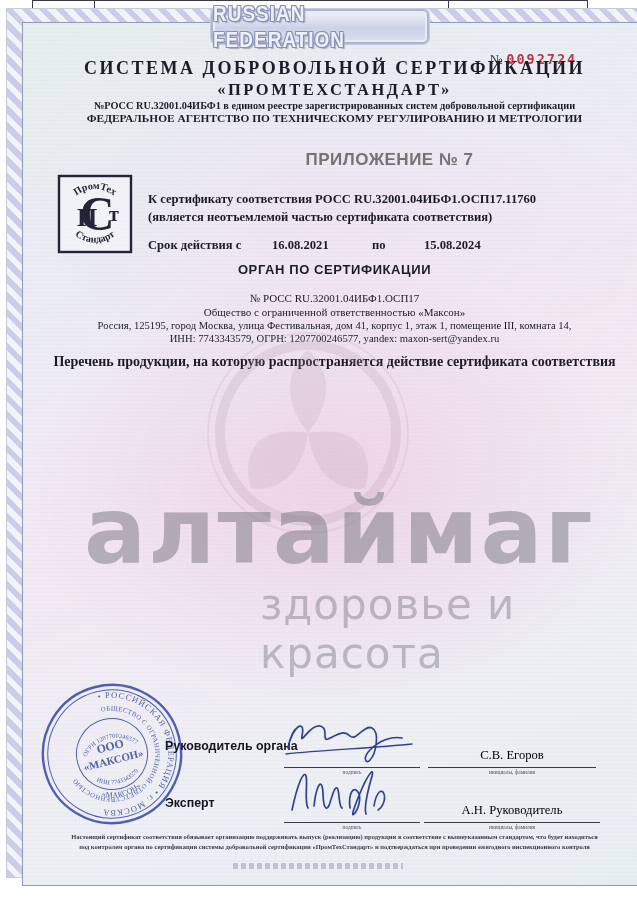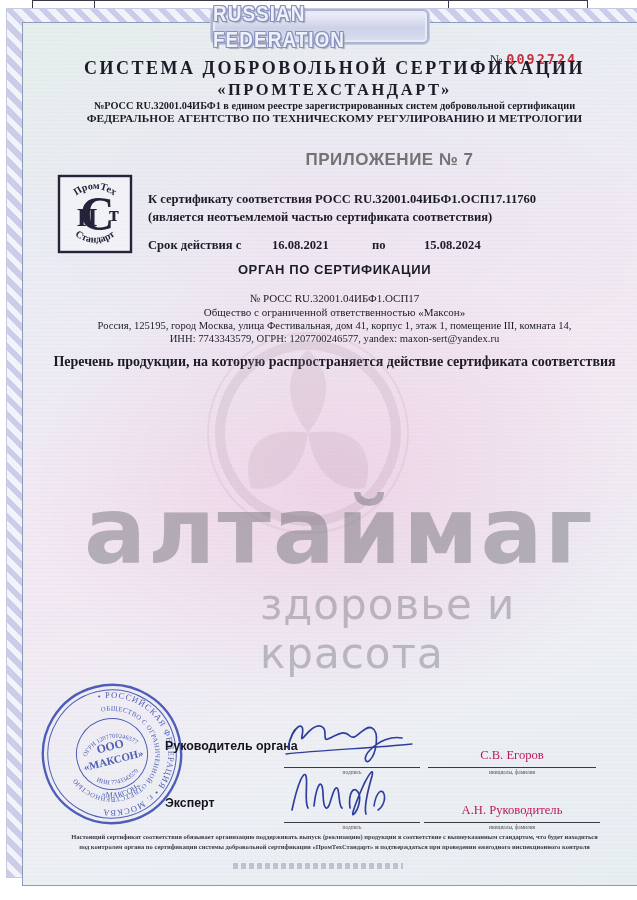--- a/index.html
+++ b/index.html
@@ -76,21 +76,21 @@
   .wm2{left:260px;top:580px;font-family:"DejaVu Sans",sans-serif;font-size:42px;
        color:#85858f;opacity:.5;letter-spacing:1px;z-index:6;pointer-events:none;}
   #flower{left:203px;top:328px;opacity:.8;z-index:1;pointer-events:none;}
 
   
   .sig-label{font-family:"Liberation Sans",sans-serif;font-weight:bold;font-size:12.4px;color:#14141f;margin-left:15px;}
   .lbl-head{left:150px;top:739px;}
   .lbl-expert{left:150px;top:796px;}
   .sig-line{border-top:1.2px solid #3a3a44;height:0;}
   .cap{font-size:5.4px;color:#555;text-align:center;}
-  .name{font-size:12.6px;text-align:center;color:#be185d;}
+  .name{font-size:12.6px;text-align:center;color:#000000;}
 
   #fineprint{left:56px;right:56px;top:832px;text-align:center;font-weight:bold;
      font-size:6.5px;line-height:1.55;color:#3c3c46;}
   #imprint{left:233px;top:863px;width:170px;height:6px;opacity:.45;
      background:repeating-linear-gradient(90deg,#8a8aa8 0 5px,transparent 5px 8px);}
 
   svg text{font-family:"Liberation Serif",serif;}
   .stamp-wrap{left:38px;top:680px;width:148px;height:148px;transform:rotate(-14deg);opacity:.9;}
 </style>
 </head>

